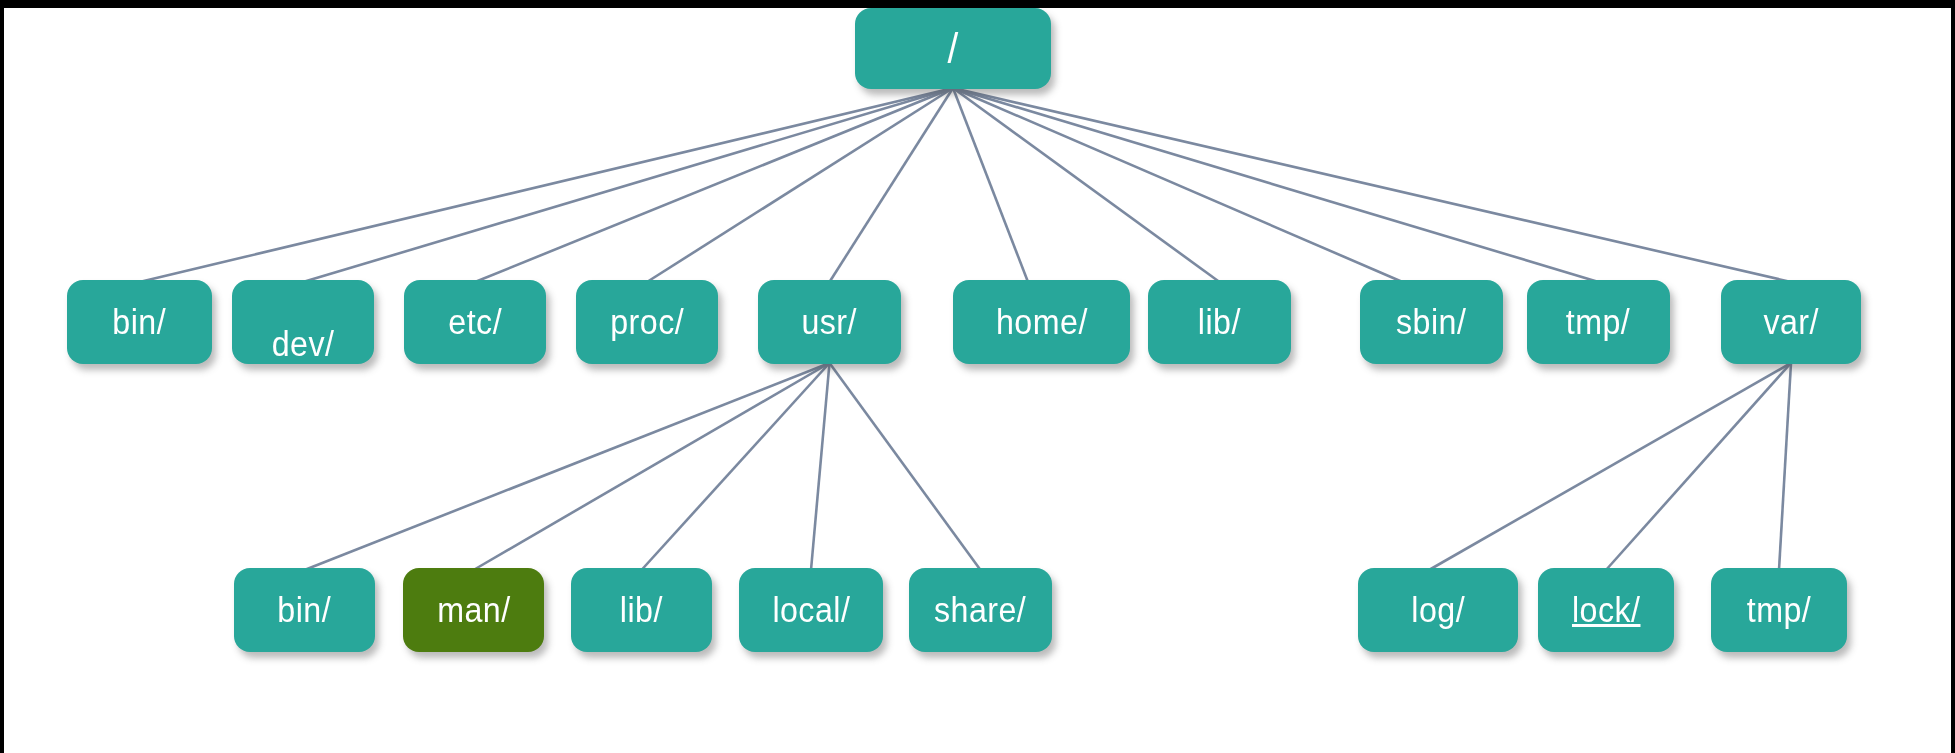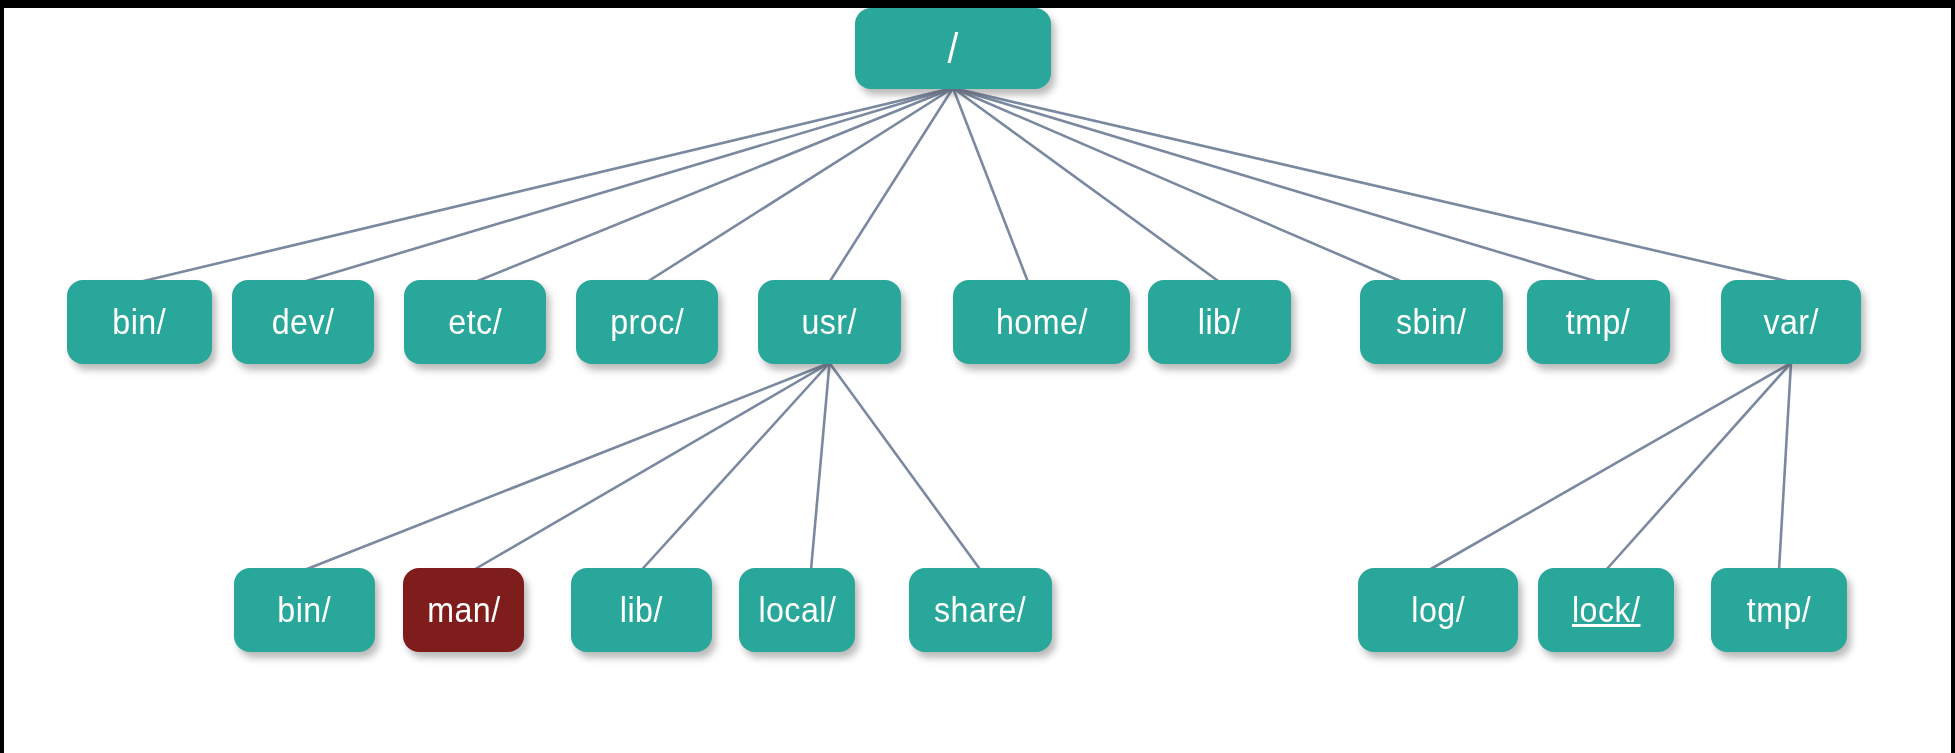--- a/index.html
+++ b/index.html
@@ -92,21 +92,21 @@
       <line x1="1791" y1="363" x2="1606" y2="570" stroke="#7b89a0" stroke-width="2.6"></line>
       <line x1="1791" y1="363" x2="1779" y2="570" stroke="#7b89a0" stroke-width="2.6"></line>
     </svg>
   <div id="nodes-layer">
       <div class="node root" style="left: 855px; top: 8px; width: 196px; height: 81px; background: rgb(40, 167, 154); color: rgb(255, 255, 255);">
         <span class="label">/</span>
       </div>
       <div class="node" style="left: 67px; top: 280px; width: 145px; height: 84px; background: rgb(40, 167, 154); color: rgb(255, 255, 255);">
         <span class="label">bin/</span>
       </div>
-      <div class="node" style="left: 232px; top: 280px; width: 142px; height: 84px; background: rgb(40, 167, 154); color: rgb(255, 255, 255);">
+      <div class="node" style="left: 232px; top: 280px; width: 142px; height: 84px; background: rgb(40, 167, 154); color: rgb(255, 255, 255); align-items: flex-end;">
         <span class="label">dev/</span>
       </div>
       <div class="node" style="left: 404px; top: 280px; width: 142px; height: 84px; background: rgb(40, 167, 154); color: rgb(255, 255, 255);">
         <span class="label">etc/</span>
       </div>
       <div class="node" style="left: 576px; top: 280px; width: 142px; height: 84px; background: rgb(40, 167, 154); color: rgb(255, 255, 255);">
         <span class="label">proc/</span>
       </div>
       <div class="node" style="left: 758px; top: 280px; width: 143px; height: 84px; background: rgb(40, 167, 154); color: rgb(255, 255, 255);">
         <span class="label">usr/</span>
@@ -122,27 +122,27 @@
       </div>
       <div class="node" style="left: 1527px; top: 280px; width: 143px; height: 84px; background: rgb(40, 167, 154); color: rgb(255, 255, 255);">
         <span class="label">tmp/</span>
       </div>
       <div class="node" style="left: 1721px; top: 280px; width: 140px; height: 84px; background: rgb(40, 167, 154); color: rgb(255, 255, 255);">
         <span class="label">var/</span>
       </div>
       <div class="node" style="left: 234px; top: 568px; width: 141px; height: 84px; background: rgb(40, 167, 154); color: rgb(255, 255, 255);">
         <span class="label">bin/</span>
       </div>
-      <div class="node" style="left: 403px; top: 568px; width: 121px; height: 84px; background: #7f1d1d; color: rgb(255, 255, 255);">
+      <div class="node" style="left: 403px; top: 568px; width: 141px; height: 84px; background: #4d7c0f; color: rgb(255, 255, 255);">
         <span class="label">man/</span>
       </div>
       <div class="node" style="left: 571px; top: 568px; width: 141px; height: 84px; background: rgb(40, 167, 154); color: rgb(255, 255, 255);">
         <span class="label">lib/</span>
       </div>
-      <div class="node" style="left: 739px; top: 568px; width: 116px; height: 84px; background: rgb(40, 167, 154); color: rgb(255, 255, 255);">
+      <div class="node" style="left: 739px; top: 568px; width: 144px; height: 84px; background: rgb(40, 167, 154); color: rgb(255, 255, 255);">
         <span class="label">local/</span>
       </div>
       <div class="node" style="left: 909px; top: 568px; width: 143px; height: 84px; background: rgb(40, 167, 154); color: rgb(255, 255, 255);">
         <span class="label">share/</span>
       </div>
       <div class="node" style="left: 1358px; top: 568px; width: 160px; height: 84px; background: rgb(40, 167, 154); color: rgb(255, 255, 255);">
         <span class="label">log/</span>
       </div>
       <div class="node" style="left: 1538px; top: 568px; width: 136px; height: 84px; background: rgb(40, 167, 154); color: rgb(255, 255, 255); text-decoration: underline;">
         <span class="label">lock/</span>

